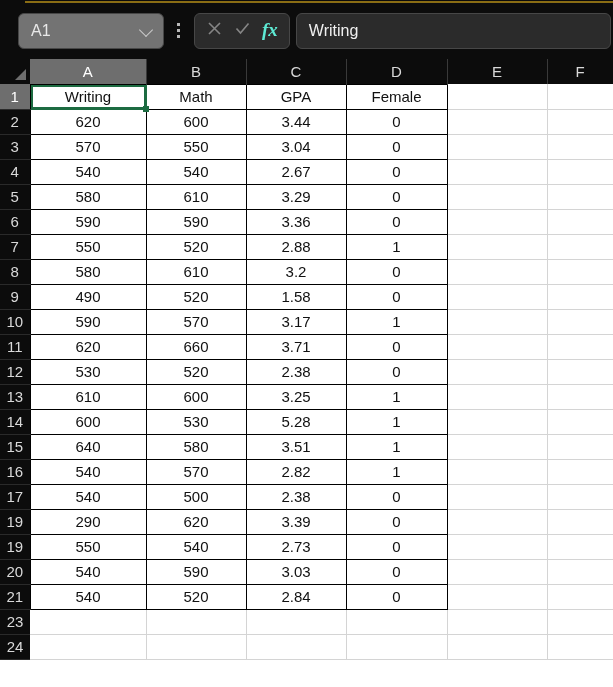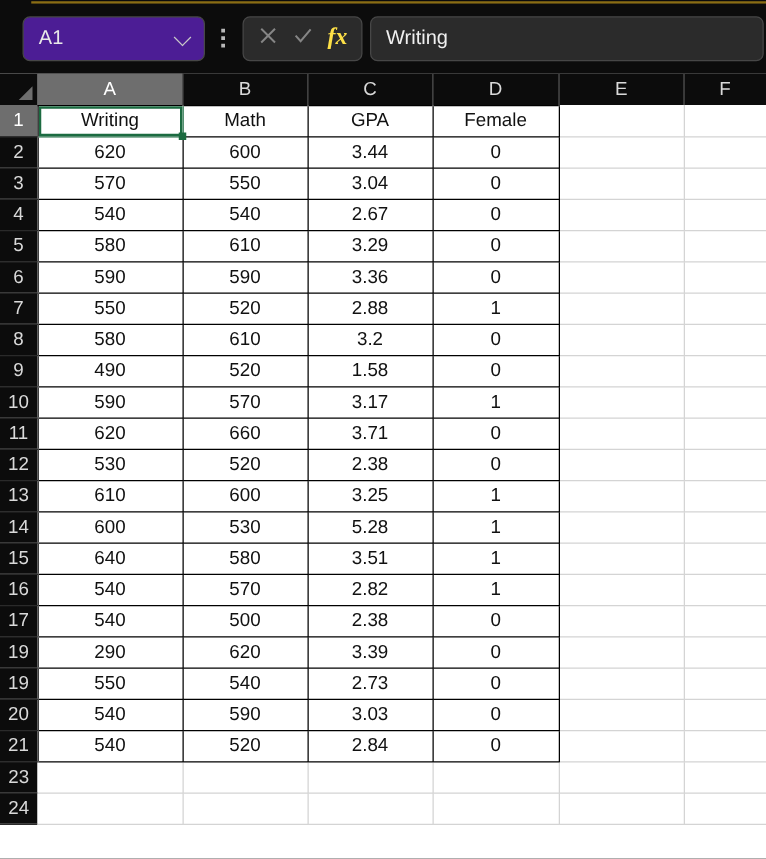--- a/index.html
+++ b/index.html
@@ -29,21 +29,21 @@
     left: 0; top: 3px;
     width: 613px; height: 55px;
     background: #0c0c0c;
     display: flex;
     align-items: center;
   }
 
   .name-box {
     margin-left: 18px;
     width: 146px; height: 36px;
-    background: #4c1d95;
+    background: #737373;
     border: 1px solid #474747;
     border-radius: 6px;
     display: flex;
     align-items: center;
     justify-content: space-between;
     padding: 0 10px 0 12px;
   }
   .name-box-value {
     color: #e8e8e8;
     font-size: 16px;
@@ -85,21 +85,21 @@
     border: 1px solid #474747;
     border-radius: 6px;
     display: flex;
     align-items: center;
     padding: 0 11px;
     gap: 11px;
   }
   .fx-icon { display: block; }
   .fx-cancel, .fx-accept { opacity: .55; }
   .fx-label {
-    color: #fde047;
+    color: #5eead4;
     font-family: "Liberation Serif", serif;
     font-style: italic;
     font-weight: bold;
     font-size: 19px;
     line-height: 1;
     padding-bottom: 2px;
   }
 
   .formula-input {
     margin-left: 6px;

